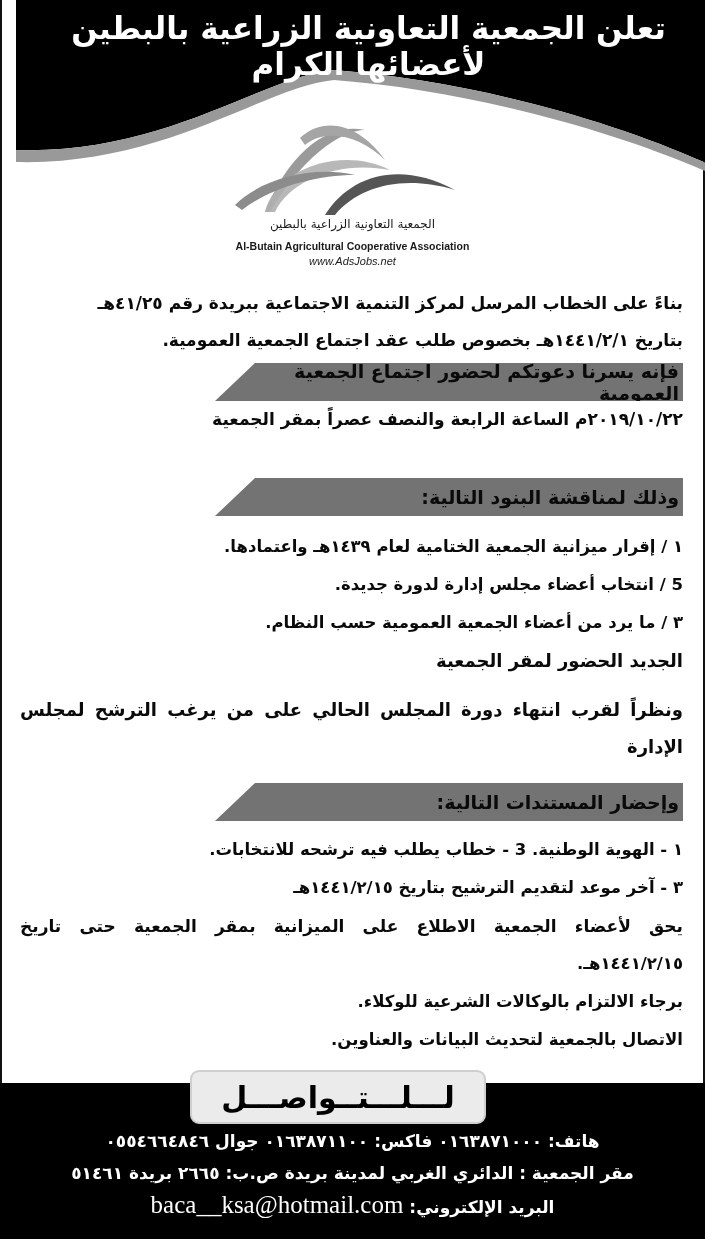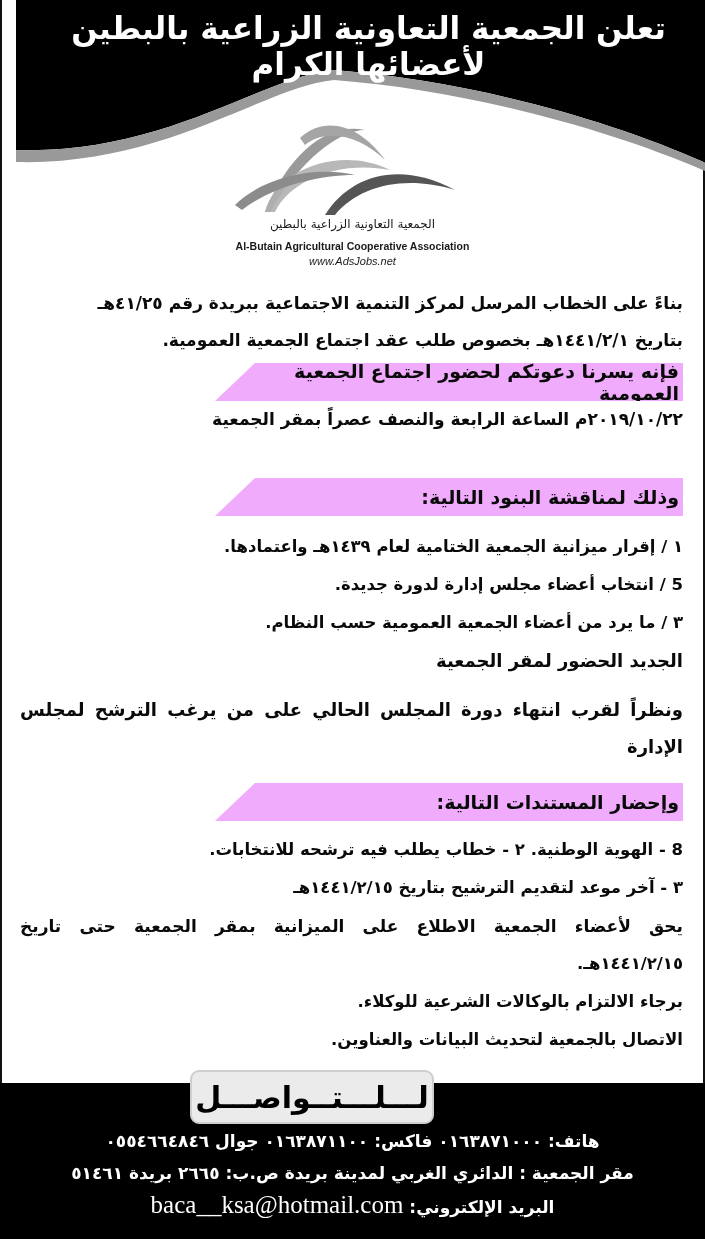--- a/index.html
+++ b/index.html
@@ -40,32 +40,32 @@
     .content {
       position: absolute; left: 20px; right: 22px; top: 285px;
       direction: rtl; text-align: right;
     }
     .para {
       font-weight: bold; font-size: 17px; line-height: 37px; margin: 0;
       text-align: justify; text-align-last: right;
     }
     .banner {
       position: relative; height: 38px; margin-left: 0;
-      background: #f0abfc;
+      background: #737373;
       display: flex; align-items: center;
     }
     .banner span {
       font-weight: bold; font-size: 19px; padding-right: 4px;
     }
     .list-item { font-weight: bold; font-size: 16.5px; line-height: 38px; margin: 0; }
     .footer {
       position: absolute; left: 0; top: 1083px; width: 705px; height: 156px; background: #000;
     }
     .contact-pill {
-      position: absolute; left: 190px; top: -13px; width: 244px; height: 54px;
+      position: absolute; left: 190px; top: -13px; width: 296px; height: 54px;
       background: #ebebeb; border-radius: 9px; border: 2px solid #cfcfcf;
       box-sizing: border-box;
       display: flex; align-items: center; justify-content: center;
       font-size: 30px; font-weight: bold; color: #000; direction: rtl; letter-spacing: 2px;
     }
     .footer-line {
       position: absolute; left: 0; right: 0; text-align: center; direction: rtl;
       color: #fff; font-weight: bold; font-size: 17px;
     }
     .email-value {
@@ -120,21 +120,21 @@
   </div>
 
   <p class="para" style="font-size:18px;">الجديد الحضور لمقر الجمعية</p>
   <p class="para" style="margin-top:12px; font-size:18px;">ونظراً لقرب انتهاء دورة المجلس الحالي على من يرغب الترشح لمجلس الإدارة</p>
 
   <div class="banner" style="margin-top:18px; clip-path: polygon(0 100%, 40px 0, 100% 0, 100% 100%); margin-left:195px;">
     <span>وإحضار المستندات التالية:</span>
   </div>
 
   <div style="margin-top:10px;">
-    <p class="list-item">8 - الهوية الوطنية.  ٢ - خطاب يطلب فيه ترشحه للانتخابات.</p>
+    <p class="list-item">١ - الهوية الوطنية.  3 - خطاب يطلب فيه ترشحه للانتخابات.</p>
     <p class="list-item">٣ - آخر موعد لتقديم الترشيح بتاريخ ١٤٤١/٢/١٥هـ</p>
     <p class="list-item" style="font-size:17px; text-align:justify; text-align-last:justify;">يحق لأعضاء الجمعية الاطلاع على الميزانية بمقر الجمعية حتى تاريخ</p>
     <p class="list-item">١٤٤١/٢/١٥هـ.</p>
     <p class="list-item">برجاء الالتزام بالوكالات الشرعية للوكلاء.</p>
     <p class="list-item">الاتصال بالجمعية لتحديث البيانات والعناوين.</p>
   </div>
 </div>
 
 <div class="footer">
   <div class="contact-pill">لـــلـــتــواصـــل</div>

